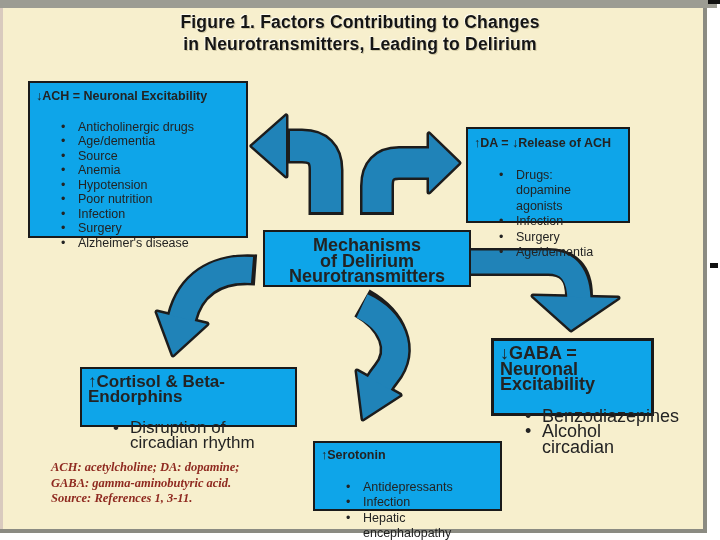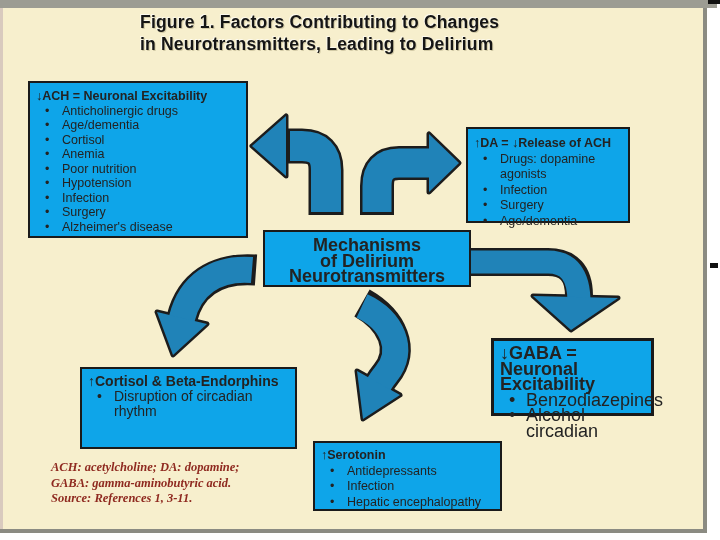--- a/index.html
+++ b/index.html
@@ -12,34 +12,34 @@
   }
   html,body{margin:0;padding:0;}
   body{width:720px;height:540px;overflow:hidden;}
   .stage{position:relative;width:720px;height:540px;background:#ffffff;
          font-family:"Liberation Sans",sans-serif;}
   .frame-top{position:absolute;left:0;top:0;width:717px;height:8px;background:var(--frame-gray,#9C9C93);}
   .frame-right{position:absolute;left:703px;top:8px;width:4px;height:525px;background:#8B8B82;}
   .frame-bottom{position:absolute;left:0;top:529px;width:707px;height:4px;background:#8B8B82;}
   .panel{position:absolute;left:0;top:8px;width:700px;height:521px;
          background:var(--panel-background,#F7EFCD);border-left:3px solid #D9CABE;}
-  .figure-title{position:absolute;left:140px;top:12px;width:440px;
+  .figure-title{position:absolute;left:140px;top:12px;width:440px;text-align:center;
         font-weight:bold;font-size:17.5px;line-height:21.5px;color:#151515;letter-spacing:0.2px;
         text-shadow:-1px -1px 0 rgba(255,255,255,0.65), 1px 1px 0 rgba(125,115,75,0.30);}
   .box{position:absolute;background:#0ea5e9;border:2px solid var(--box-border,#1A1A1A);
        color:#232323;box-sizing:border-box;}
   .box-header{font-weight:bold;}
-  .bullets{margin:0;padding:0;list-style:none;}
+  .bullets{margin:16px;padding:0;list-style:none;}
   .bullets li{position:relative;padding-left:26px;}
   .bullets li::before{content:"\2022";position:absolute;left:9px;}
   .box-ach{left:28px;top:81px;width:220px;height:157px;padding:6px 6px;font-size:12.5px;line-height:14.5px;}
   .box-da{left:466px;top:127px;width:164px;height:96px;padding:7px 6px;font-size:12.5px;line-height:15.5px;}
   .box-center{left:263px;top:230px;width:208px;height:57px;padding-top:6px;text-align:center;
               font-weight:bold;font-size:18px;line-height:15.5px;}
-  .box-cortisol{left:80px;top:367px;width:217px;height:82px;padding:5px 6px;font-size:14px;line-height:15px;}
+  .box-cortisol{left:80px;top:367px;width:217px;height:60px;padding:5px 6px;font-size:17px;line-height:15px;}
   .box-gaba{left:491px;top:338px;width:163px;height:78px;border-width:3px;padding:5px 6px;font-size:18px;line-height:15.5px;}
   .box-serotonin{left:313px;top:441px;width:189px;height:70px;padding:5px 6px;font-size:12.5px;line-height:15.5px;}
   .footnote{position:absolute;left:26px;top:460px;width:230px;
         font-family:"Liberation Serif",serif;font-style:italic;font-weight:600;
         font-size:12.5px;line-height:15.5px;color:var(--footnote-red,#8F2A20);margin-left:25px;}
   .arrows{position:absolute;left:0;top:0;pointer-events:none;}
   .arrow-dark-shaft{fill:none;stroke:var(--arrow-outline,#1C1C1C);}
   .arrow-blue-shaft{fill:none;stroke:var(--arrow-blue,#2083B8);}
   .arrow-dark-head{fill:var(--arrow-outline,#1C1C1C);stroke:var(--arrow-outline,#1C1C1C);
                    stroke-width:5;stroke-linejoin:round;}
@@ -93,24 +93,24 @@
       <path class="arrow-blue-shaft" stroke-width="23" d="M452,262 L548,262 Q579,262 579,302"></path>
       <polygon class="arrow-blue-head" points="571,330 533,296 618,298"></polygon>
     </g>
   </svg>
 
   <div class="box box-ach">
     <div class="box-header">↓ACH = Neuronal Excitability</div>
     <ul class="bullets">
       <li>Anticholinergic drugs</li>
       <li>Age/dementia</li>
-      <li>Cortisol</li>
+      <li>Source</li>
       <li>Anemia</li>
+      <li>Hypotension</li>
       <li>Poor nutrition</li>
-      <li>Hypotension</li>
       <li>Infection</li>
       <li>Surgery</li>
       <li>Alzheimer's disease</li>
     </ul>
   </div>
 
   <div class="box box-da">
     <div class="box-header">↑DA = ↓Release of ACH</div>
     <ul class="bullets">
       <li>Drugs: dopamine agonists</li>

